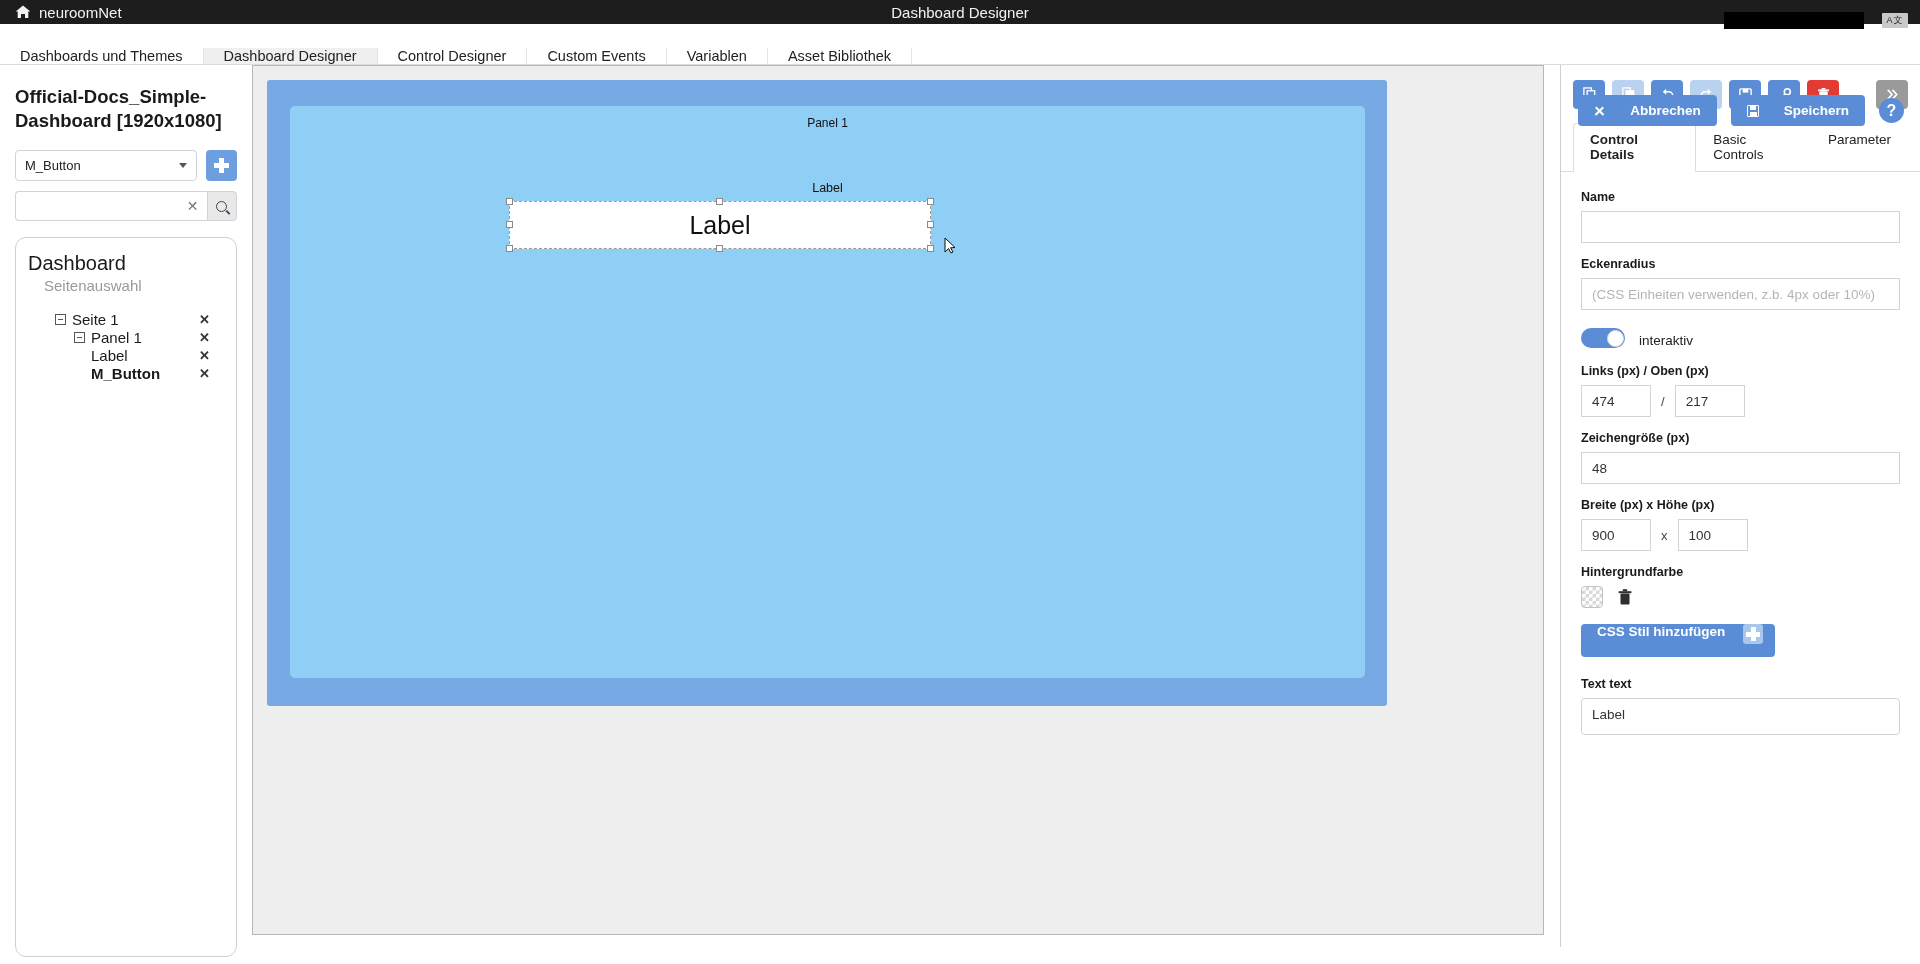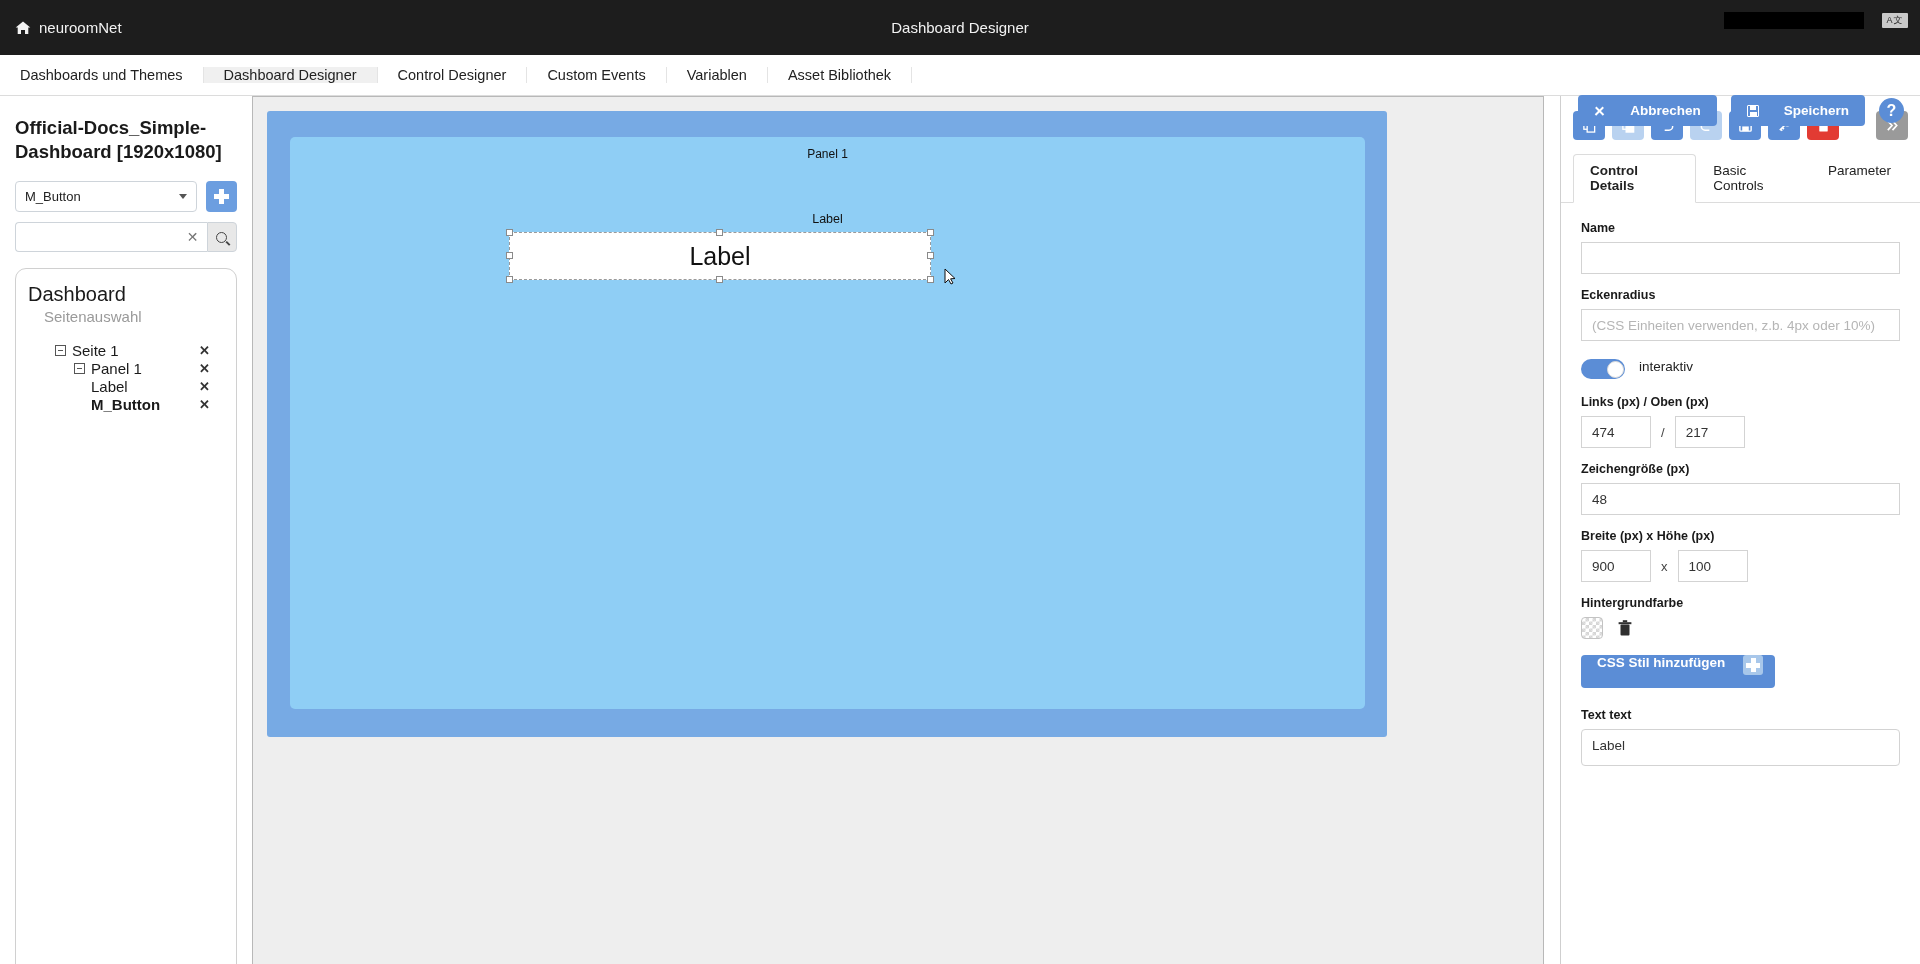--- a/index.html
+++ b/index.html
@@ -8,21 +8,21 @@
     margin: 0; padding: 0;
     width: 1920px; height: 964px;
     overflow: hidden;
     background: #ffffff;
     font-family: "Liberation Sans", sans-serif;
     color: #222;
   }
 
   
   .topbar {
-    height: 55px;
+    height: 24px;
     background: #1d1d1d;
     display: flex;
     align-items: center;
     position: relative;
     color: #f2f2f2;
   }
   .brand {
     display: flex; align-items: center; gap: 8px;
     padding-left: 15px;
     font-size: 15px;
@@ -54,21 +54,21 @@
     letter-spacing: 1px;
     border-radius: 1px;
   }
 
   
   .navtabs {
     height: 41px;
     background: #ffffff;
     border-bottom: 1px solid #dcdcdc;
     display: flex;
-    align-items: center;
+    align-items: flex-end;
   }
   .navtab {
     display: flex; align-items: center;
     padding: 0 20px;
     font-size: 14.5px;
     color: #222;
     border-right: 1px solid #e4e4e4;
     cursor: pointer;
     background: #ffffff;
   }
@@ -509,21 +509,21 @@
     color: #333;
     outline: none;
     font-family: "Liberation Sans", sans-serif;
     margin-bottom: 14px;
   }
   .fld-input::placeholder { color: #b5b5b5; }
   .row2 { display: flex; align-items: center; gap: 10px; margin-bottom: 14px; }
   .row2 .fld-input { width: 70px; margin-bottom: 0; }
   .row2 .sep { font-size: 13px; color: #444; }
 
-  .toggle-row { display: flex; align-items: flex-start; gap: 14px; margin: 4px 0 16px 0; }
+  .toggle-row { display: flex; align-items: flex-end; gap: 14px; margin: 4px 0 16px 0; }
   .switch {
     width: 44px; height: 20px;
     border-radius: 10px;
     background: #5b8dd6;
     position: relative;
     cursor: pointer;
   }
   .switch .knob {
     position: absolute;
     right: 1.5px; top: 1.5px;

